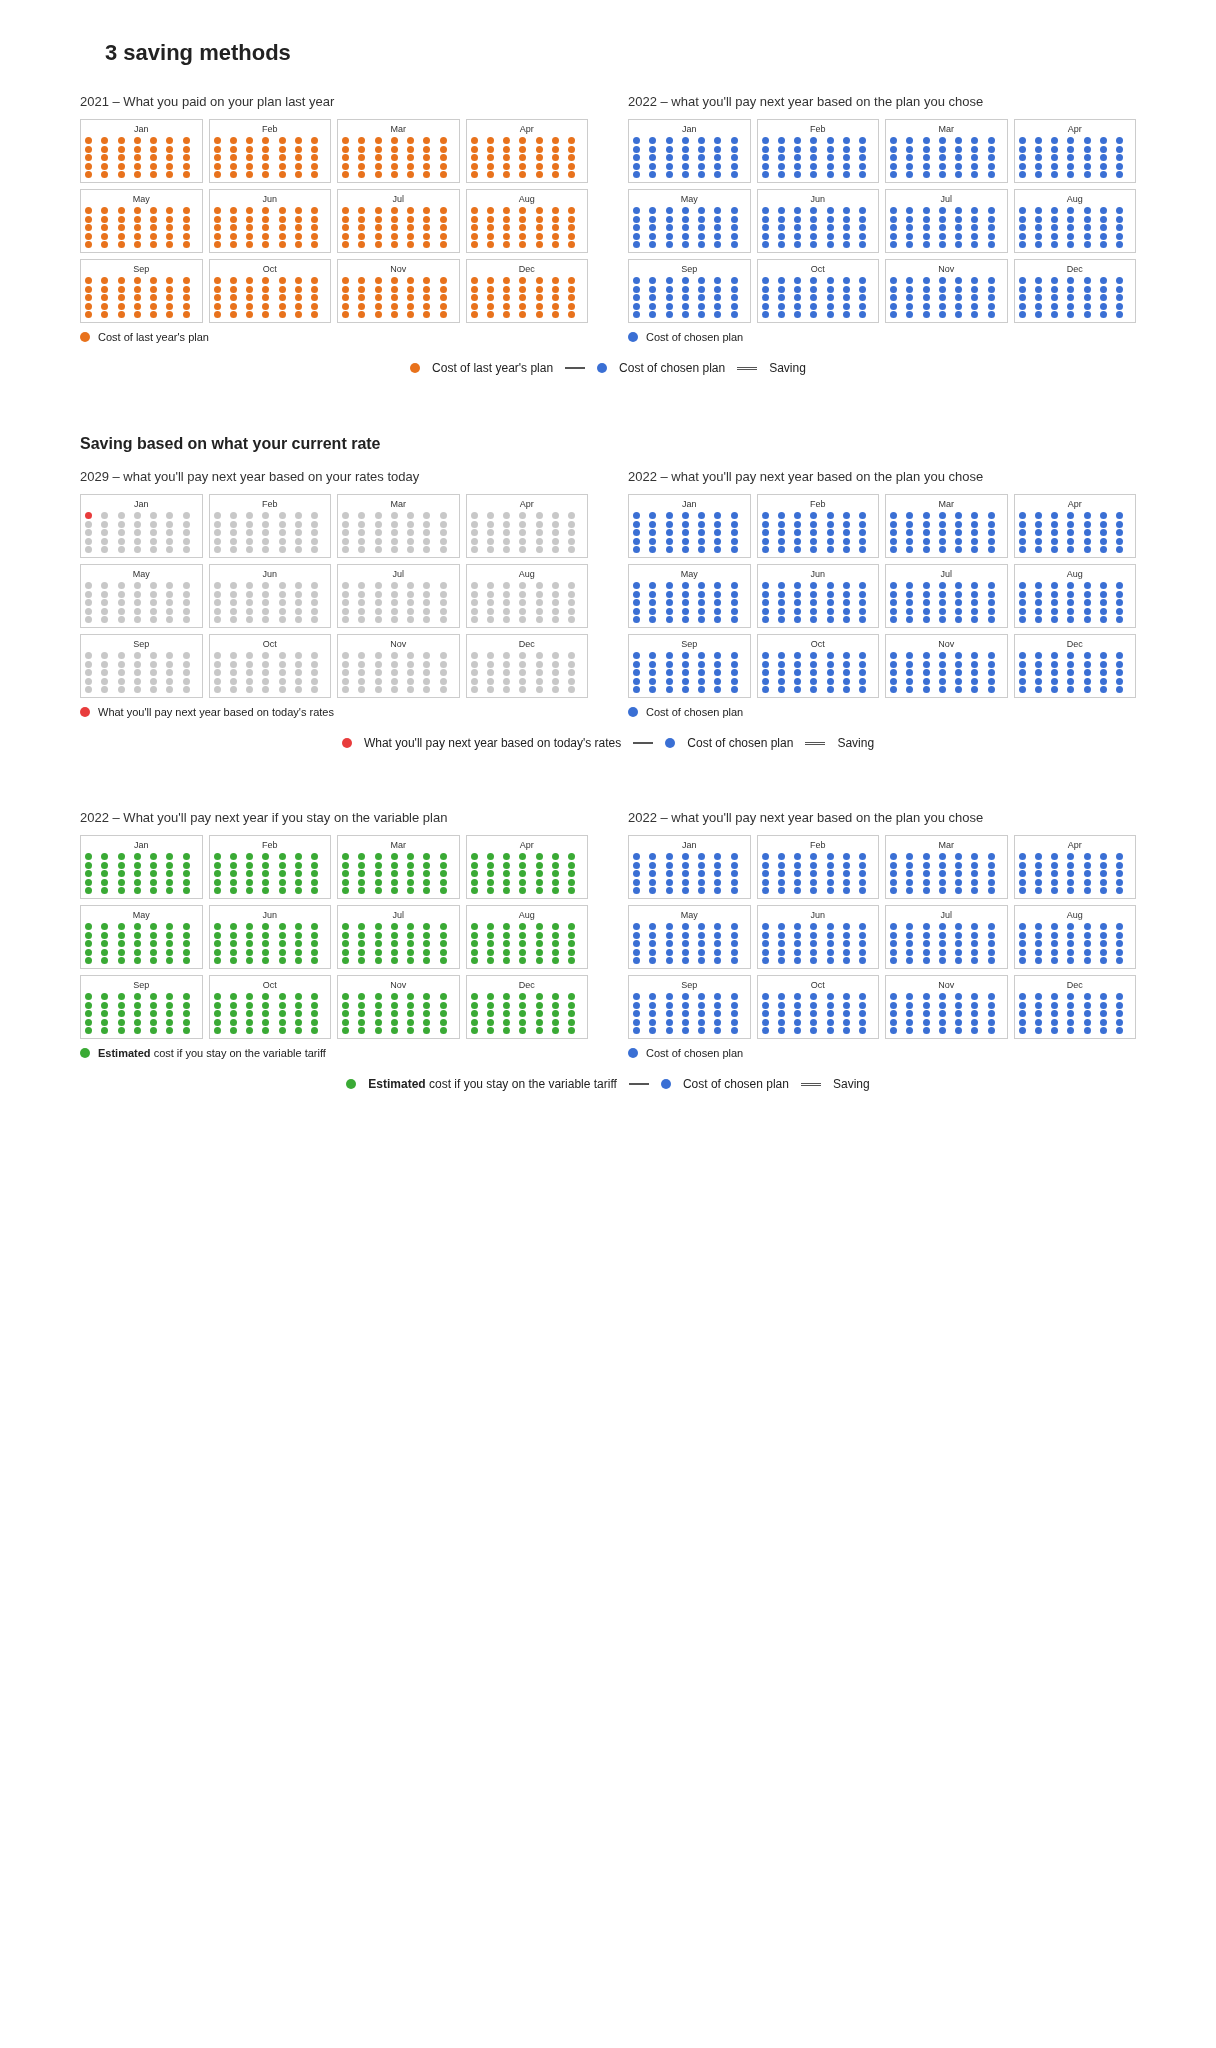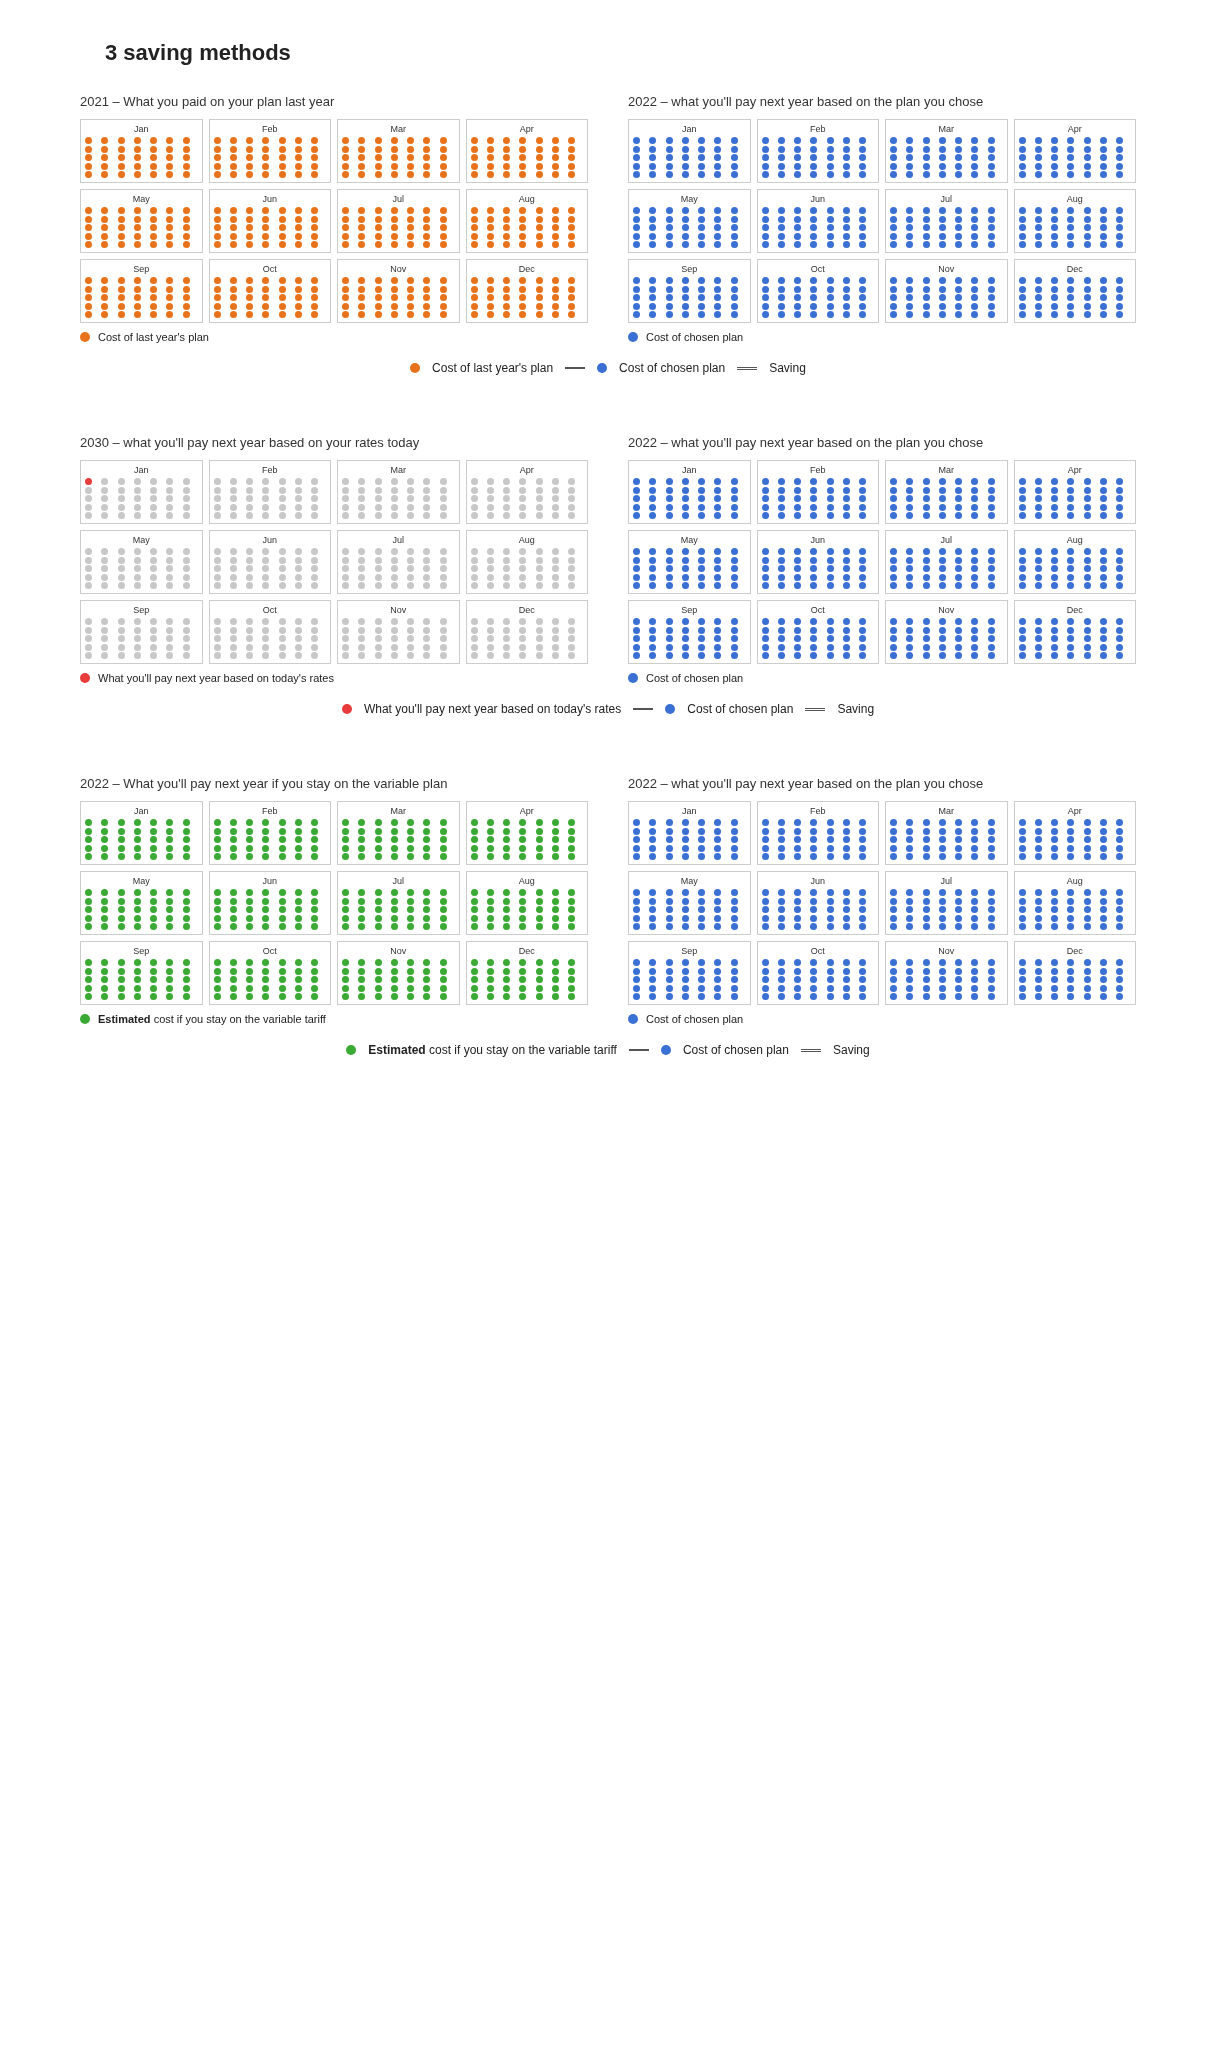--- a/index.html
+++ b/index.html
@@ -1067,23 +1067,24 @@
     <span>Cost of last year's plan</span>
     <span class="legend-line"></span>
     <span class="legend-dot dot-blue"></span>
     <span>Cost of chosen plan</span>
     <span style="display:inline-block;width:20px;height:0;border-top:3px double #555;vertical-align:middle;"></span>
     <span>Saving</span>
   </div>
 </div>
 
 <div class="section">
+  <h2>Saving based on what your current rate</h2>
   <div class="two-col">
     <div class="col">
-      <h3>2030 – what you'll pay next year based on your rates today</h3>
+      <h3>2029 – what you'll pay next year based on your rates today</h3>
       <div class="grid-3x4" id="s2-left-grid">
           <div class="month-box">
             <div class="month-label">Jan</div>
             <div class="dots-grid" style="grid-template-columns: repeat(7, 1fr);">
               <div class="dot dot-red"></div>
               <div class="dot dot-gray"></div>
               <div class="dot dot-gray"></div>
               <div class="dot dot-gray"></div>
               <div class="dot dot-gray"></div>
               <div class="dot dot-gray"></div>

